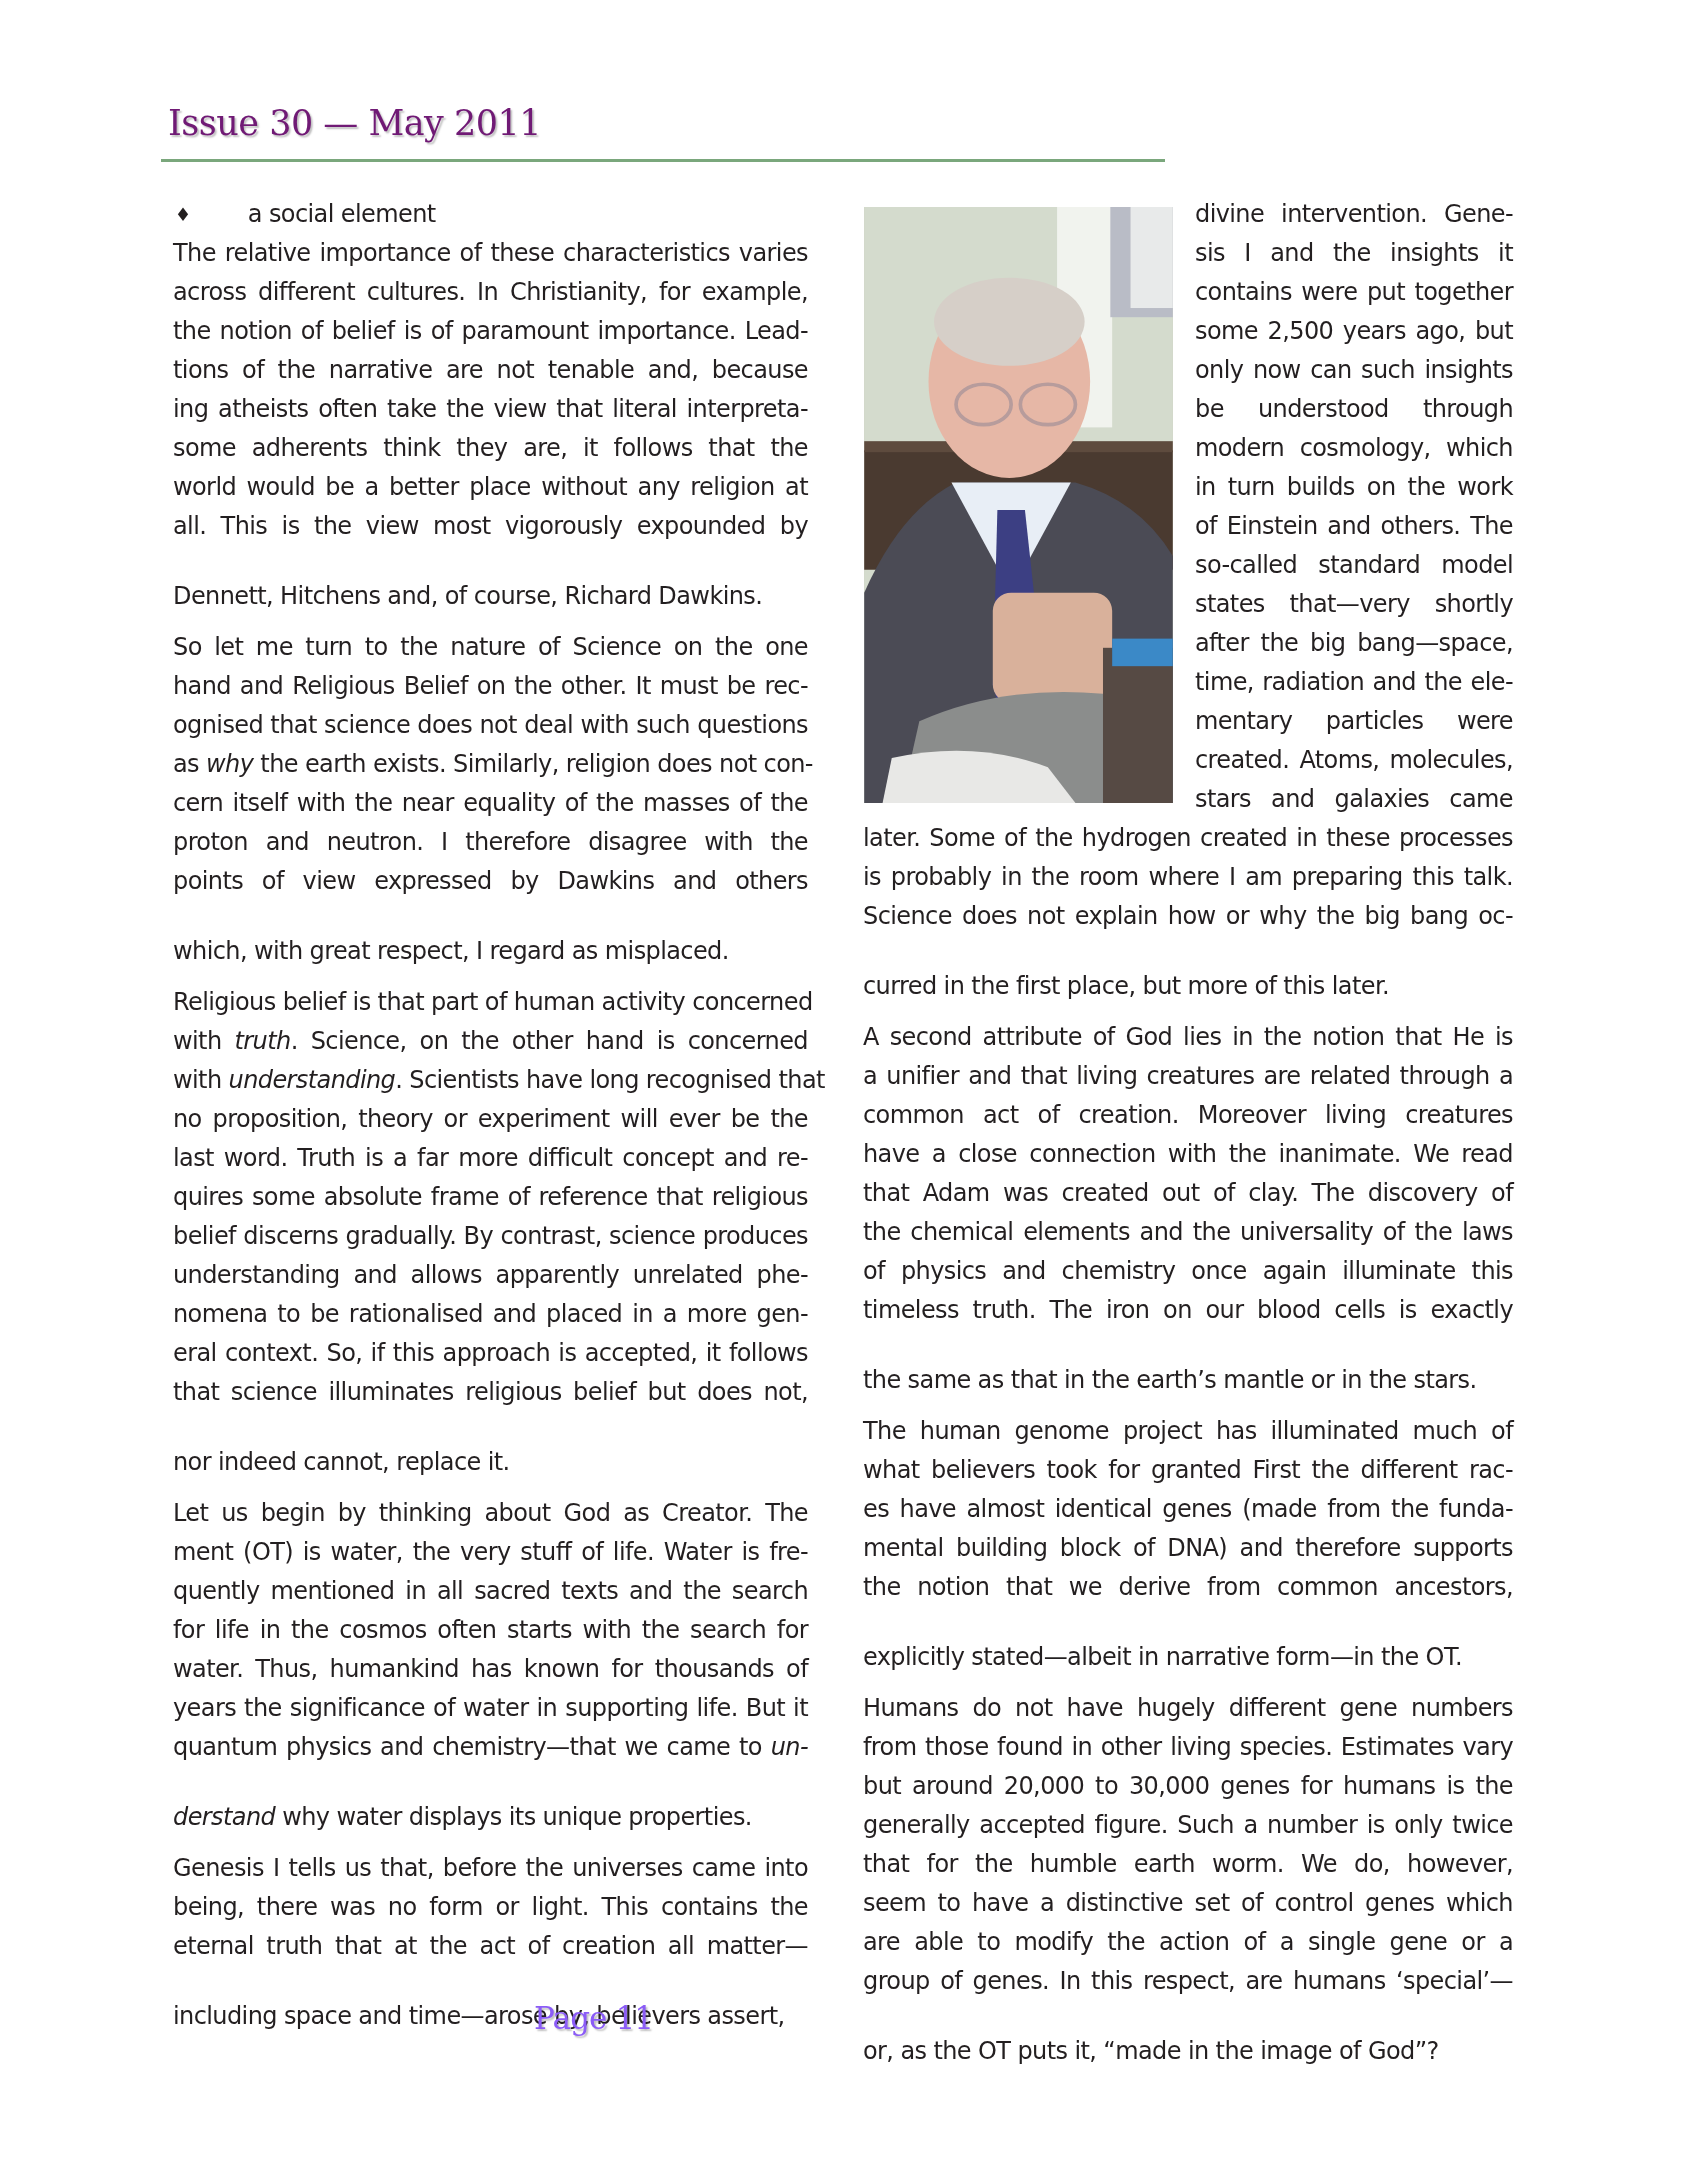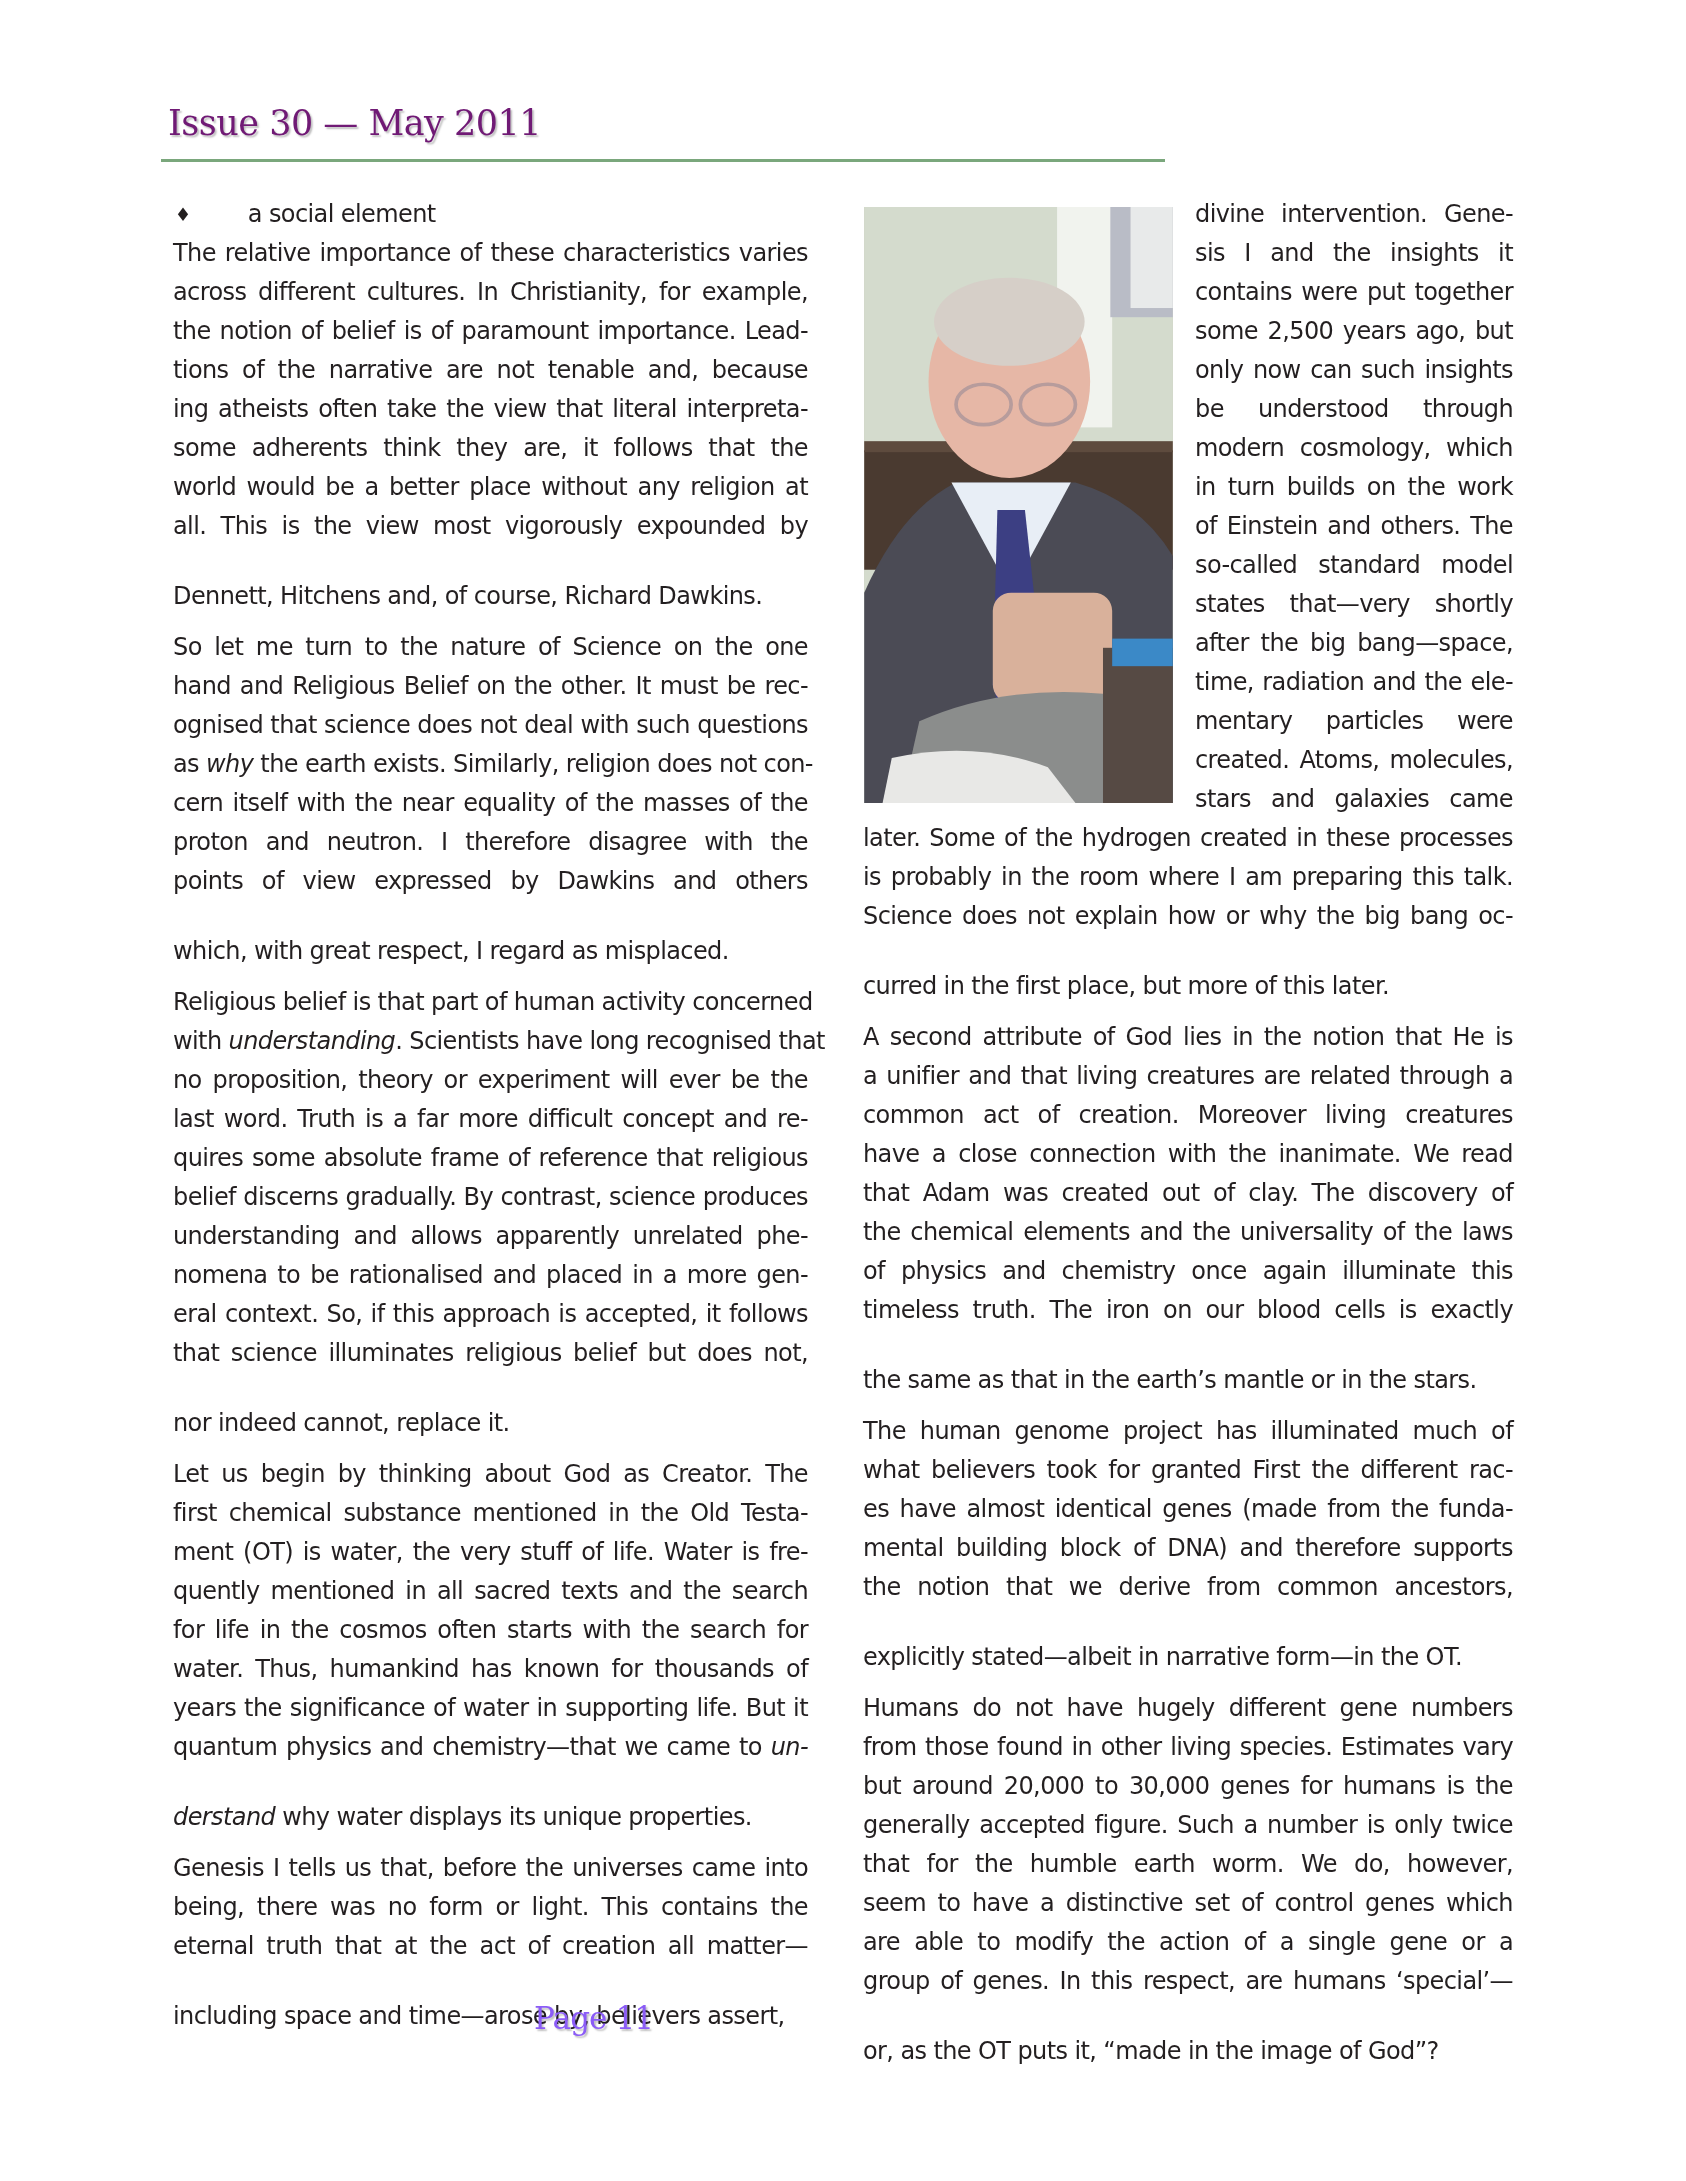--- a/index.html
+++ b/index.html
@@ -55,34 +55,34 @@
         <span class="line ">hand and Religious Belief on the other. It must be rec-</span>
         <span class="line ">ognised that science does not deal with such questions</span>
         <span class="line ">as <em>why</em> the earth exists. Similarly, religion does not con-</span>
         <span class="line ">cern itself with the near equality of the masses of the</span>
         <span class="line ">proton and neutron. I therefore disagree with the</span>
         <span class="line ">points of view expressed by Dawkins and others</span>
         <span class="line last">which, with great respect, I regard as misplaced.</span>
       </div>
       <div class="para">
         <span class="line ">Religious belief is that part of human activity concerned</span>
+        <span class="line ">with <em>truth</em>. Science, on the other hand is concerned</span>
         <span class="line ">with <em>understanding</em>. Scientists have long recognised that</span>
         <span class="line ">no proposition, theory or experiment will ever be the</span>
         <span class="line ">last word. Truth is a far more difficult concept and re-</span>
         <span class="line ">quires some absolute frame of reference that religious</span>
         <span class="line ">belief discerns gradually. By contrast, science produces</span>
         <span class="line ">understanding and allows apparently unrelated phe-</span>
         <span class="line ">nomena to be rationalised and placed in a more gen-</span>
         <span class="line ">eral context. So, if this approach is accepted, it follows</span>
         <span class="line ">that science illuminates religious belief but does not,</span>
         <span class="line last">nor indeed cannot, replace it.</span>
       </div>
       <div class="para">
         <span class="line ">Let us begin by thinking about God as Creator. The</span>
-        <span class="line ">first chemical substance mentioned in the Old Testa-</span>
         <span class="line ">ment (OT) is water, the very stuff of life. Water is fre-</span>
         <span class="line ">quently mentioned in all sacred texts and the search</span>
         <span class="line ">for life in the cosmos often starts with the search for</span>
         <span class="line ">water. Thus, humankind has known for thousands of</span>
         <span class="line ">years the significance of water in supporting life. But it</span>
         <span class="line ">quantum physics and chemistry—that we came to <em>un-</em></span>
         <span class="line last"><em>derstand</em> why water displays its unique properties.</span>
       </div>
       <div class="para">
         <span class="line ">Genesis I tells us that, before the universes came into</span>

